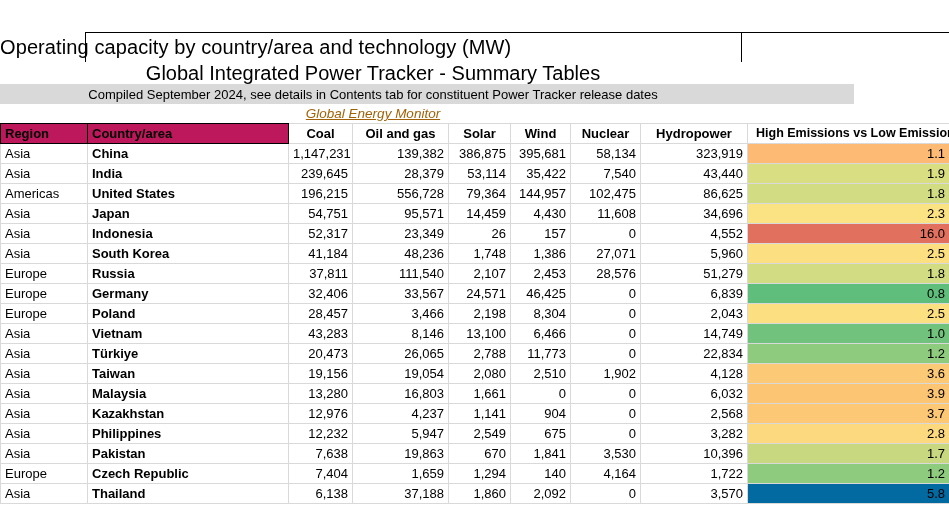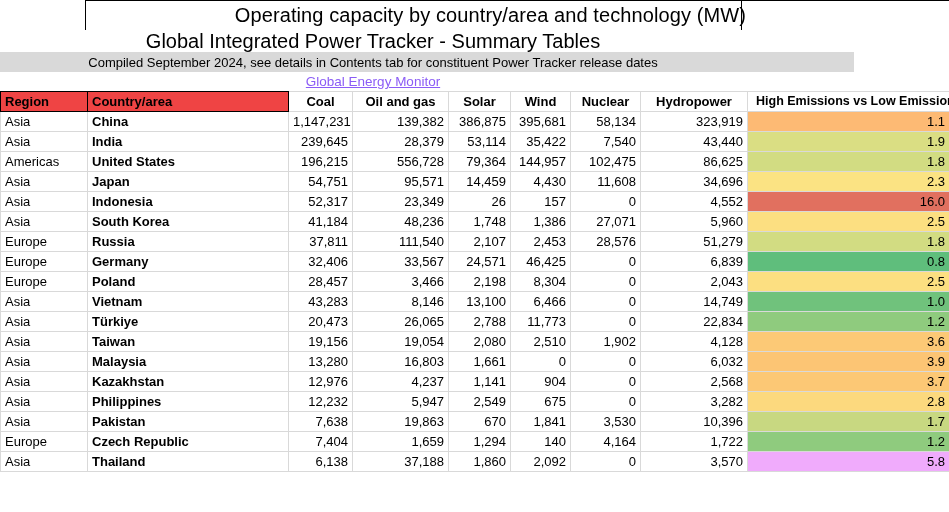--- a/index.html
+++ b/index.html
@@ -16,58 +16,58 @@
   .header-area { position: relative; width: 949px; }
   .top-line {
     position: absolute; top: 0; left: 85px; width: 864px; height: 1px;
     background: #000;
   }
   .vline { position: absolute; top: 0; width: 1px; height: 30px; background: #000; }
   .vline.vleft { left: 85px; }
   .vline.vright { left: 741px; }
   .title-row {
     height: 30px; width: 746px;
-    display: flex; align-items: center; justify-content: flex-end;
-    font-size: 20px; letter-spacing: 0.1px;
+    display: flex; align-items: center; justify-content: flex-start;
+    font-size: 20px; letter-spacing: 0.1px; margin-top: 32px;
   }
   .subtitle-row {
     height: 22px; width: 746px;
     display: flex; align-items: center; justify-content: center;
     font-size: 20px;
   }
   .compiled-row { height: 20px; width: 854px; background: #D9D9D9; }
   .compiled-inner {
     width: 746px; height: 100%;
     display: flex; align-items: center; justify-content: center;
     font-size: 13px;
   }
   .link-row {
     height: 19px; width: 746px;
     display: flex; align-items: center; justify-content: center;
     font-size: 13.5px;
   }
-  .link-row a { color: #8b5cf6; text-decoration: underline; cursor: pointer; }
+  .link-row a { color: #a16207; text-decoration: underline; cursor: pointer; font-style: italic; }
 
   table.capacity {
     border-collapse: collapse;
     table-layout: fixed;
     width: 949px;
     font-size: 13px;
   }
   table.capacity th, table.capacity td {
     height: 19px;
     line-height: 19px;
     padding: 0 4px;
     border: 1px solid #D9D9D9;
     overflow: hidden;
     white-space: nowrap;
   }
   thead th { font-weight: bold; border-bottom: 1px solid #ABABAB; }
   thead th.hgray {
-    background: #ef4444;
+    background: #be185d;
     border: 1px solid #000000;
     text-align: left;
   }
   thead th.hratio {
     text-align: left;
     font-size: 12.5px;
     padding-left: 8px;
   }
   td.region { text-align: left; }
   td.country { text-align: left; font-weight: bold; }
@@ -334,18 +334,18 @@
 
     <tr>
       <td class="region">Asia</td>
       <td class="country">Thailand</td>
       <td class="num">6,138</td>
       <td class="num">37,188</td>
       <td class="num">1,860</td>
       <td class="num">2,092</td>
       <td class="num">0</td>
       <td class="num">3,570</td>
-      <td class="ratio" style="background-color: #f0abfc;">5.8</td>
+      <td class="ratio" style="background-color: #0369a1;">5.8</td>
     </tr>
   </tbody>
   </table>
 
 </div>
 
 </body></html>

